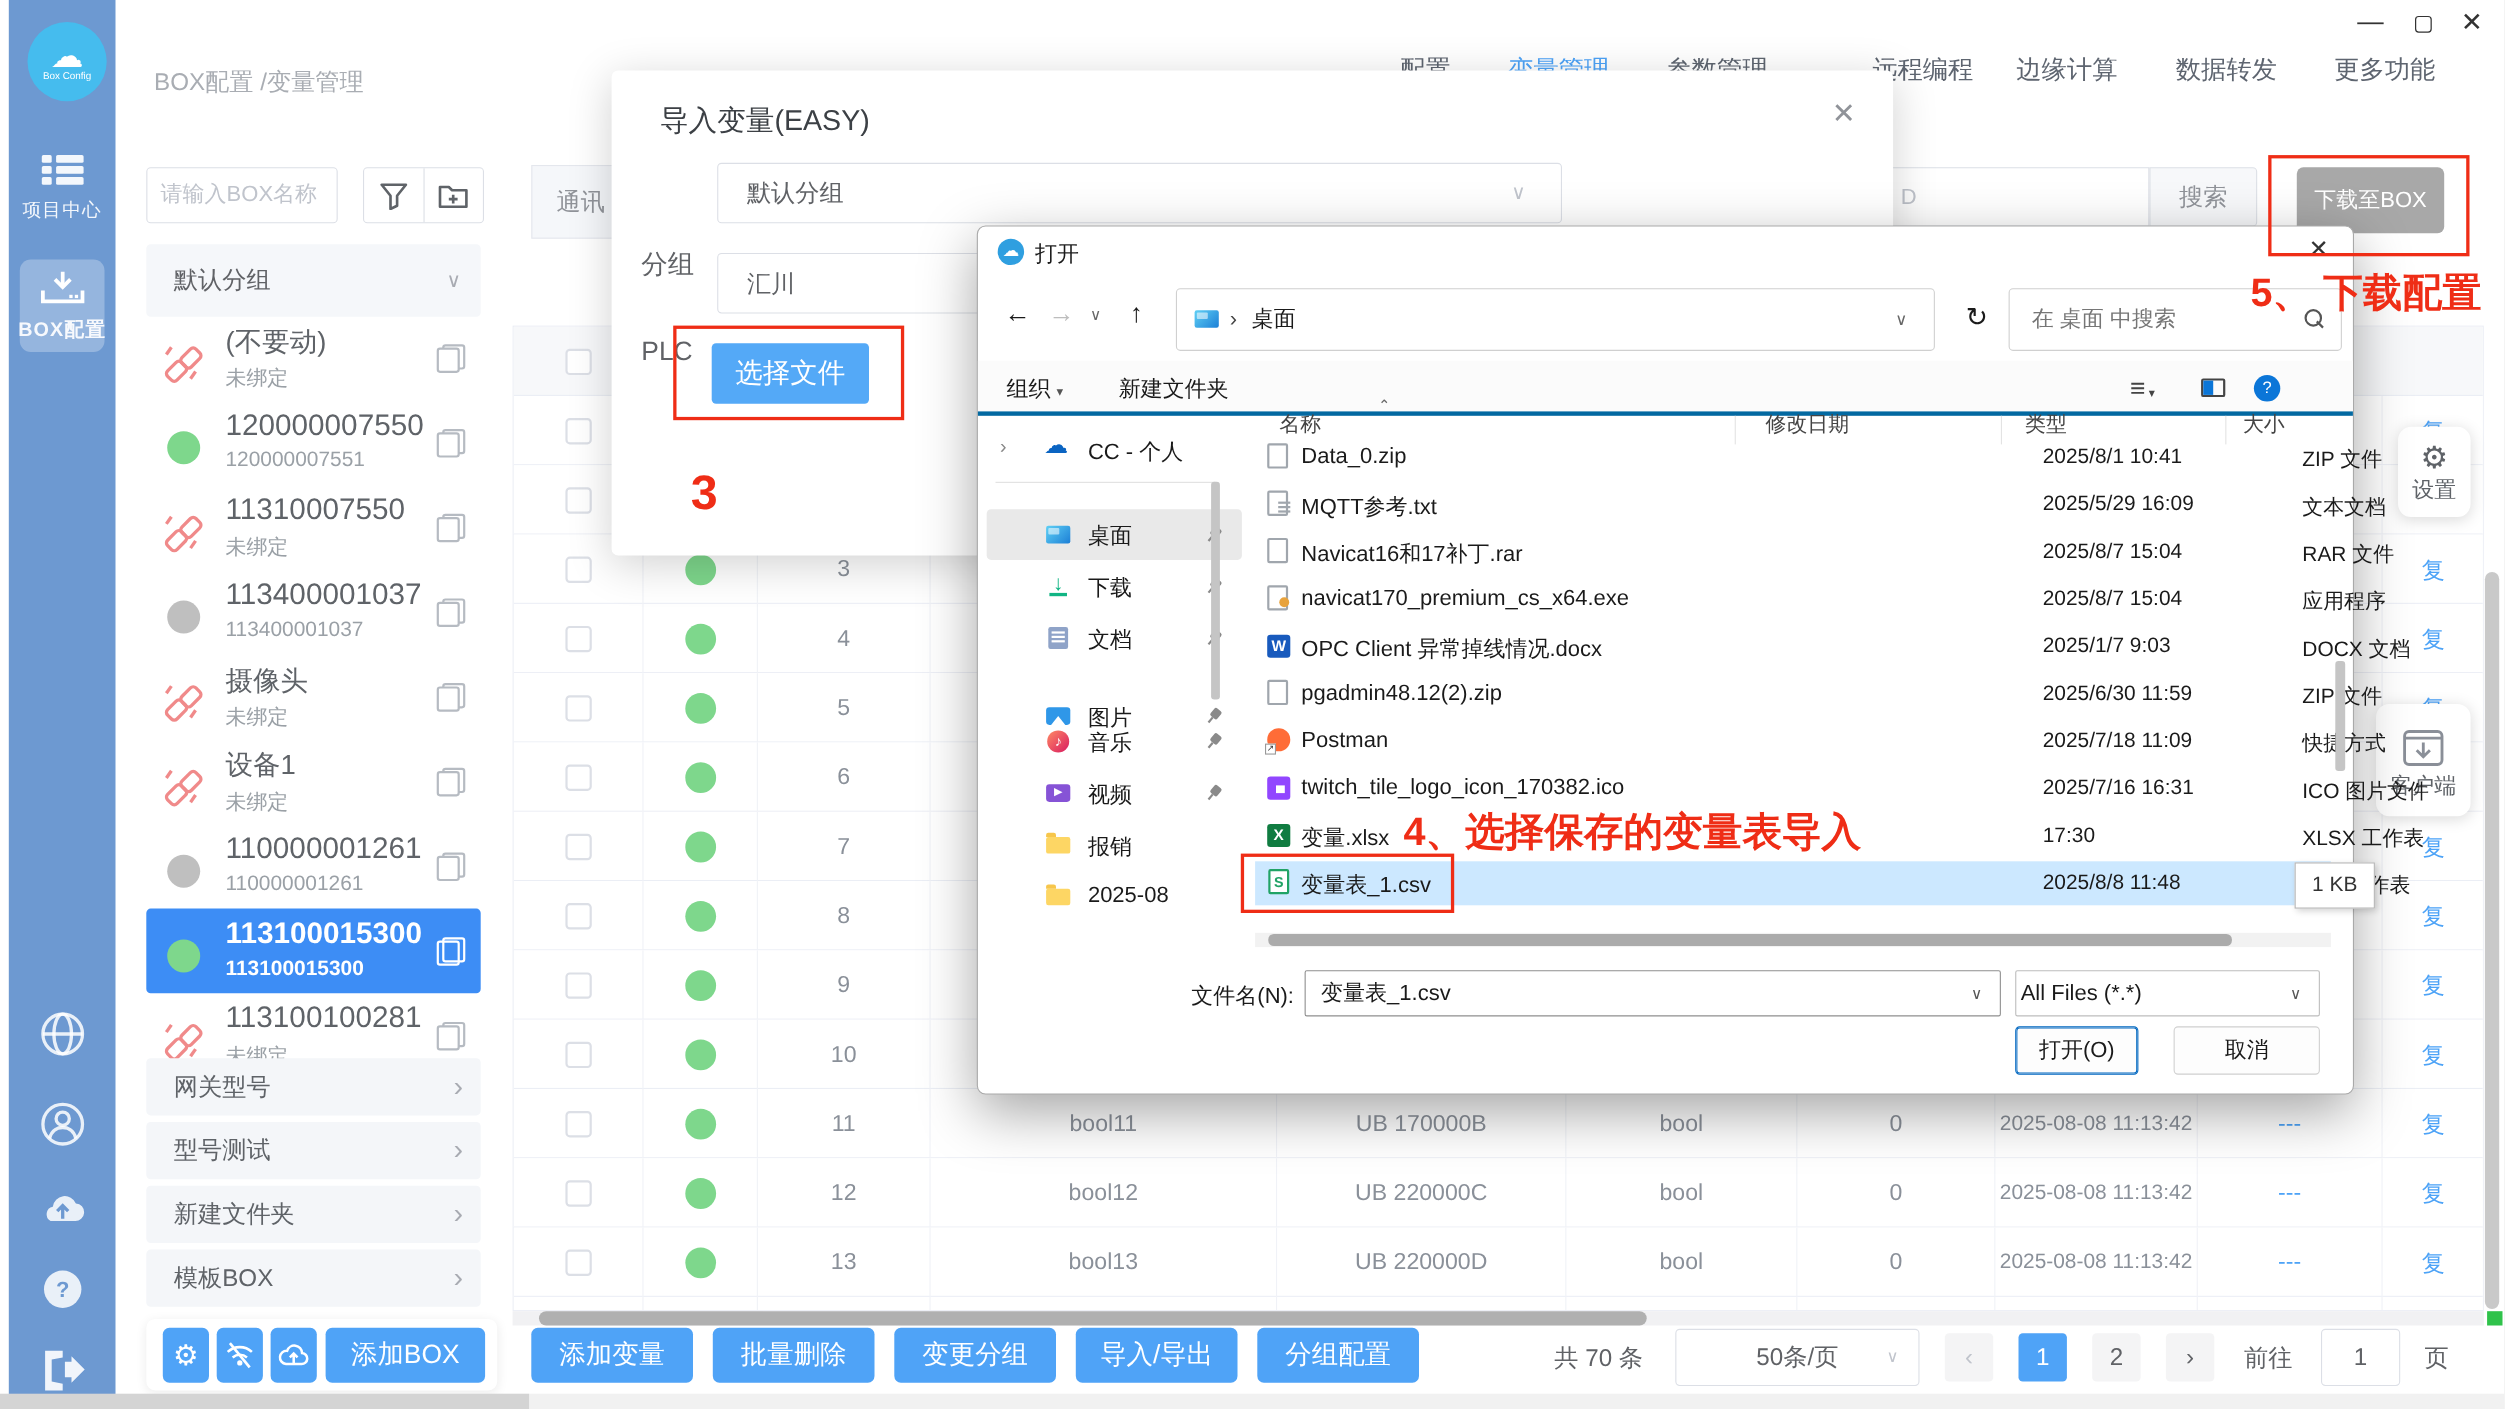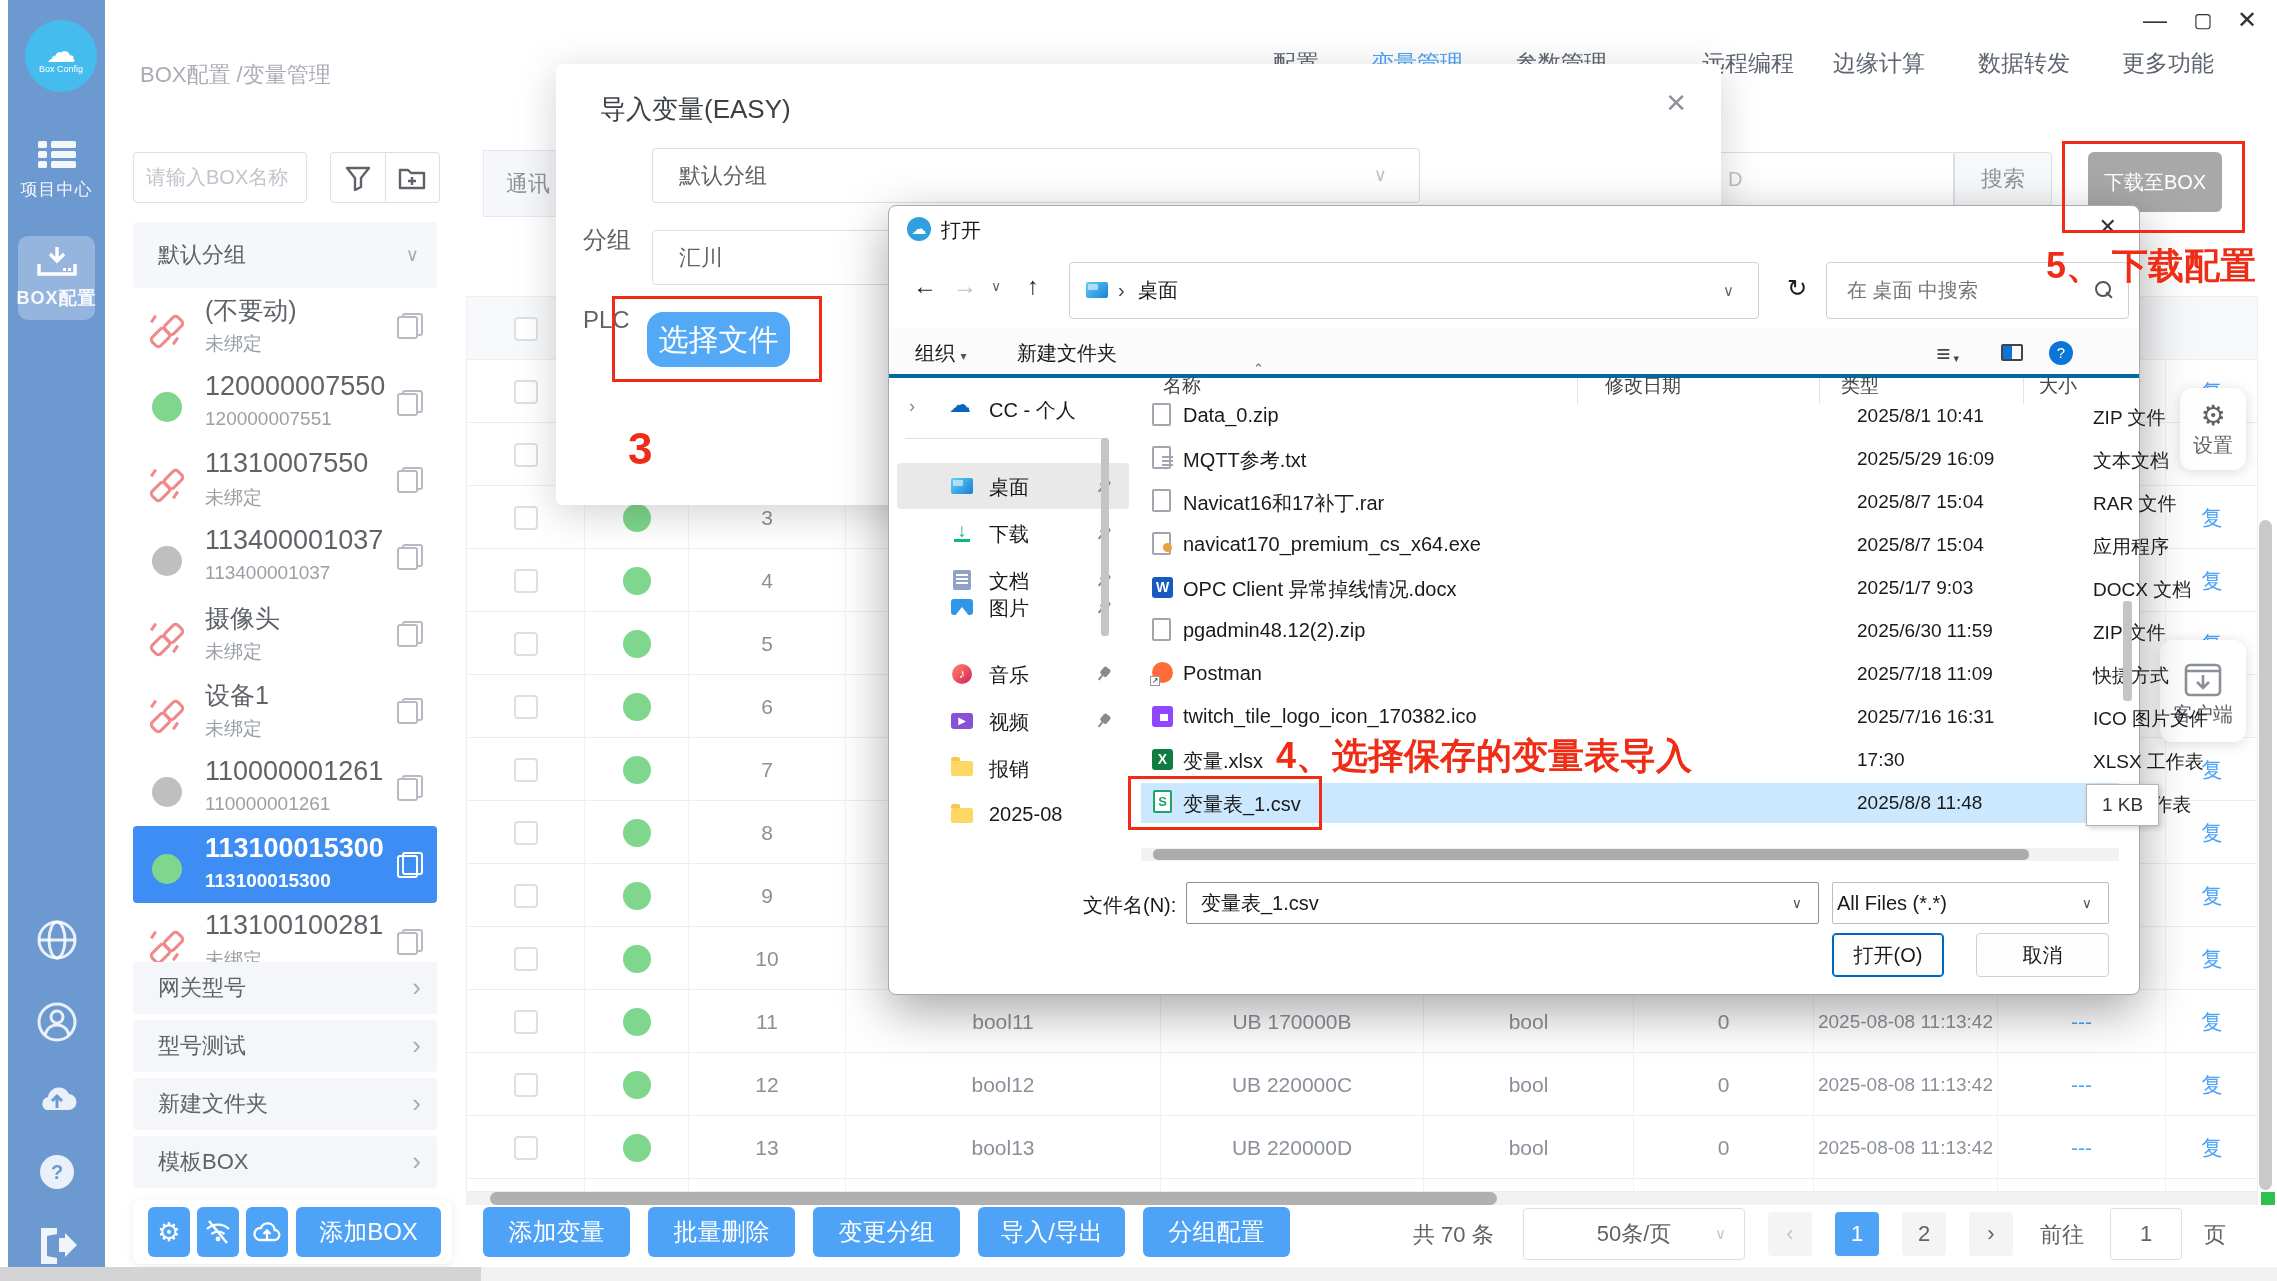--- a/index.html
+++ b/index.html
@@ -94,22 +94,22 @@
 .pg-btn.dis{color:#c0c4cc}
 
 .modal{position:absolute;left:556px;top:64px;width:1165px;height:441px;background:#fff;border-radius:6px;
   box-shadow:0 8px 40px rgba(0,0,0,.18);z-index:50}
 .modal .title{position:absolute;left:44px;top:28px;font-size:26px;color:#3c4045}
 .modal .close{position:absolute;right:34px;top:24px;font-size:26px;color:#909399;cursor:pointer}
 .modal .flabel{position:absolute;left:27px;font-size:24px;color:#606266}
 .modal .fbox{position:absolute;left:96px;width:768px;height:55px;border:1px solid #dcdfe6;border-radius:4px;
   font-size:22px;color:#606266;line-height:53px;padding-left:26px}
 .modal .fbox .chev{position:absolute;right:32px;color:#c0c4cc;font-size:18px}
-.btn-choose{position:absolute;left:91px;top:248px;width:143px;height:55px;background:#54a9f7;border-radius:16px;
-  color:#fff;font-size:30px;text-align:center;line-height:55px;cursor:pointer}
+.btn-choose{position:absolute;left:91px;top:248px;width:143px;height:55px;background:#54a9f7;border-radius:4px;
+  color:#fff;font-size:25px;text-align:center;line-height:55px;cursor:pointer}
 
 .fdlg{position:absolute;left:888px;top:205px;width:1252px;height:790px;background:#fff;border:1px solid #a9a9a9;
   border-radius:8px;box-shadow:0 16px 50px rgba(0,0,0,.35);z-index:60}
 .fdlg .tbar{position:absolute;left:0;top:0;width:100%;height:46px}
 .fdlg .appico{position:absolute;left:18px;top:11px;width:24px;height:24px;border-radius:50%;background:#2f9fe0;
   color:#fff;font-size:15px;text-align:center;line-height:24px}
 .fdlg .ttl{position:absolute;left:52px;top:11px;font-size:20px;color:#1a1a1a}
 .fdlg .close{position:absolute;right:22px;top:8px;font-size:22px;color:#333;cursor:pointer}
 .navbar{position:absolute;left:0;top:46px;width:100%;height:76px}
 .nav-ic{position:absolute;top:20px;font-size:24px;color:#1a1a1a;cursor:pointer}
@@ -814,21 +814,21 @@
           <span class="lb">下载</span>
           <span class="pin"></span>
         </div>
         <div class="tree-row" style="top: 351px;">
           <span class="ti" style="position: absolute; left: 52px; top: 10px;">
             <span class="ti-doc"></span>
           </span>
           <span class="lb">文档</span>
           <span class="pin"></span>
         </div>
-        <div class="tree-row" style="top: 378px;">
+        <div class="tree-row" style="top: 422px;">
           <span class="ti" style="position: absolute; left: 52px; top: 10px;">
             <span class="ti-pic"></span>
           </span>
           <span class="lb">图片</span>
           <span class="pin"></span>
         </div>
         <div class="tree-row" style="top: 445px;">
           <span class="ti" style="position: absolute; left: 52px; top: 10px;">
             <span class="ti-mus">♪</span>
           </span>

